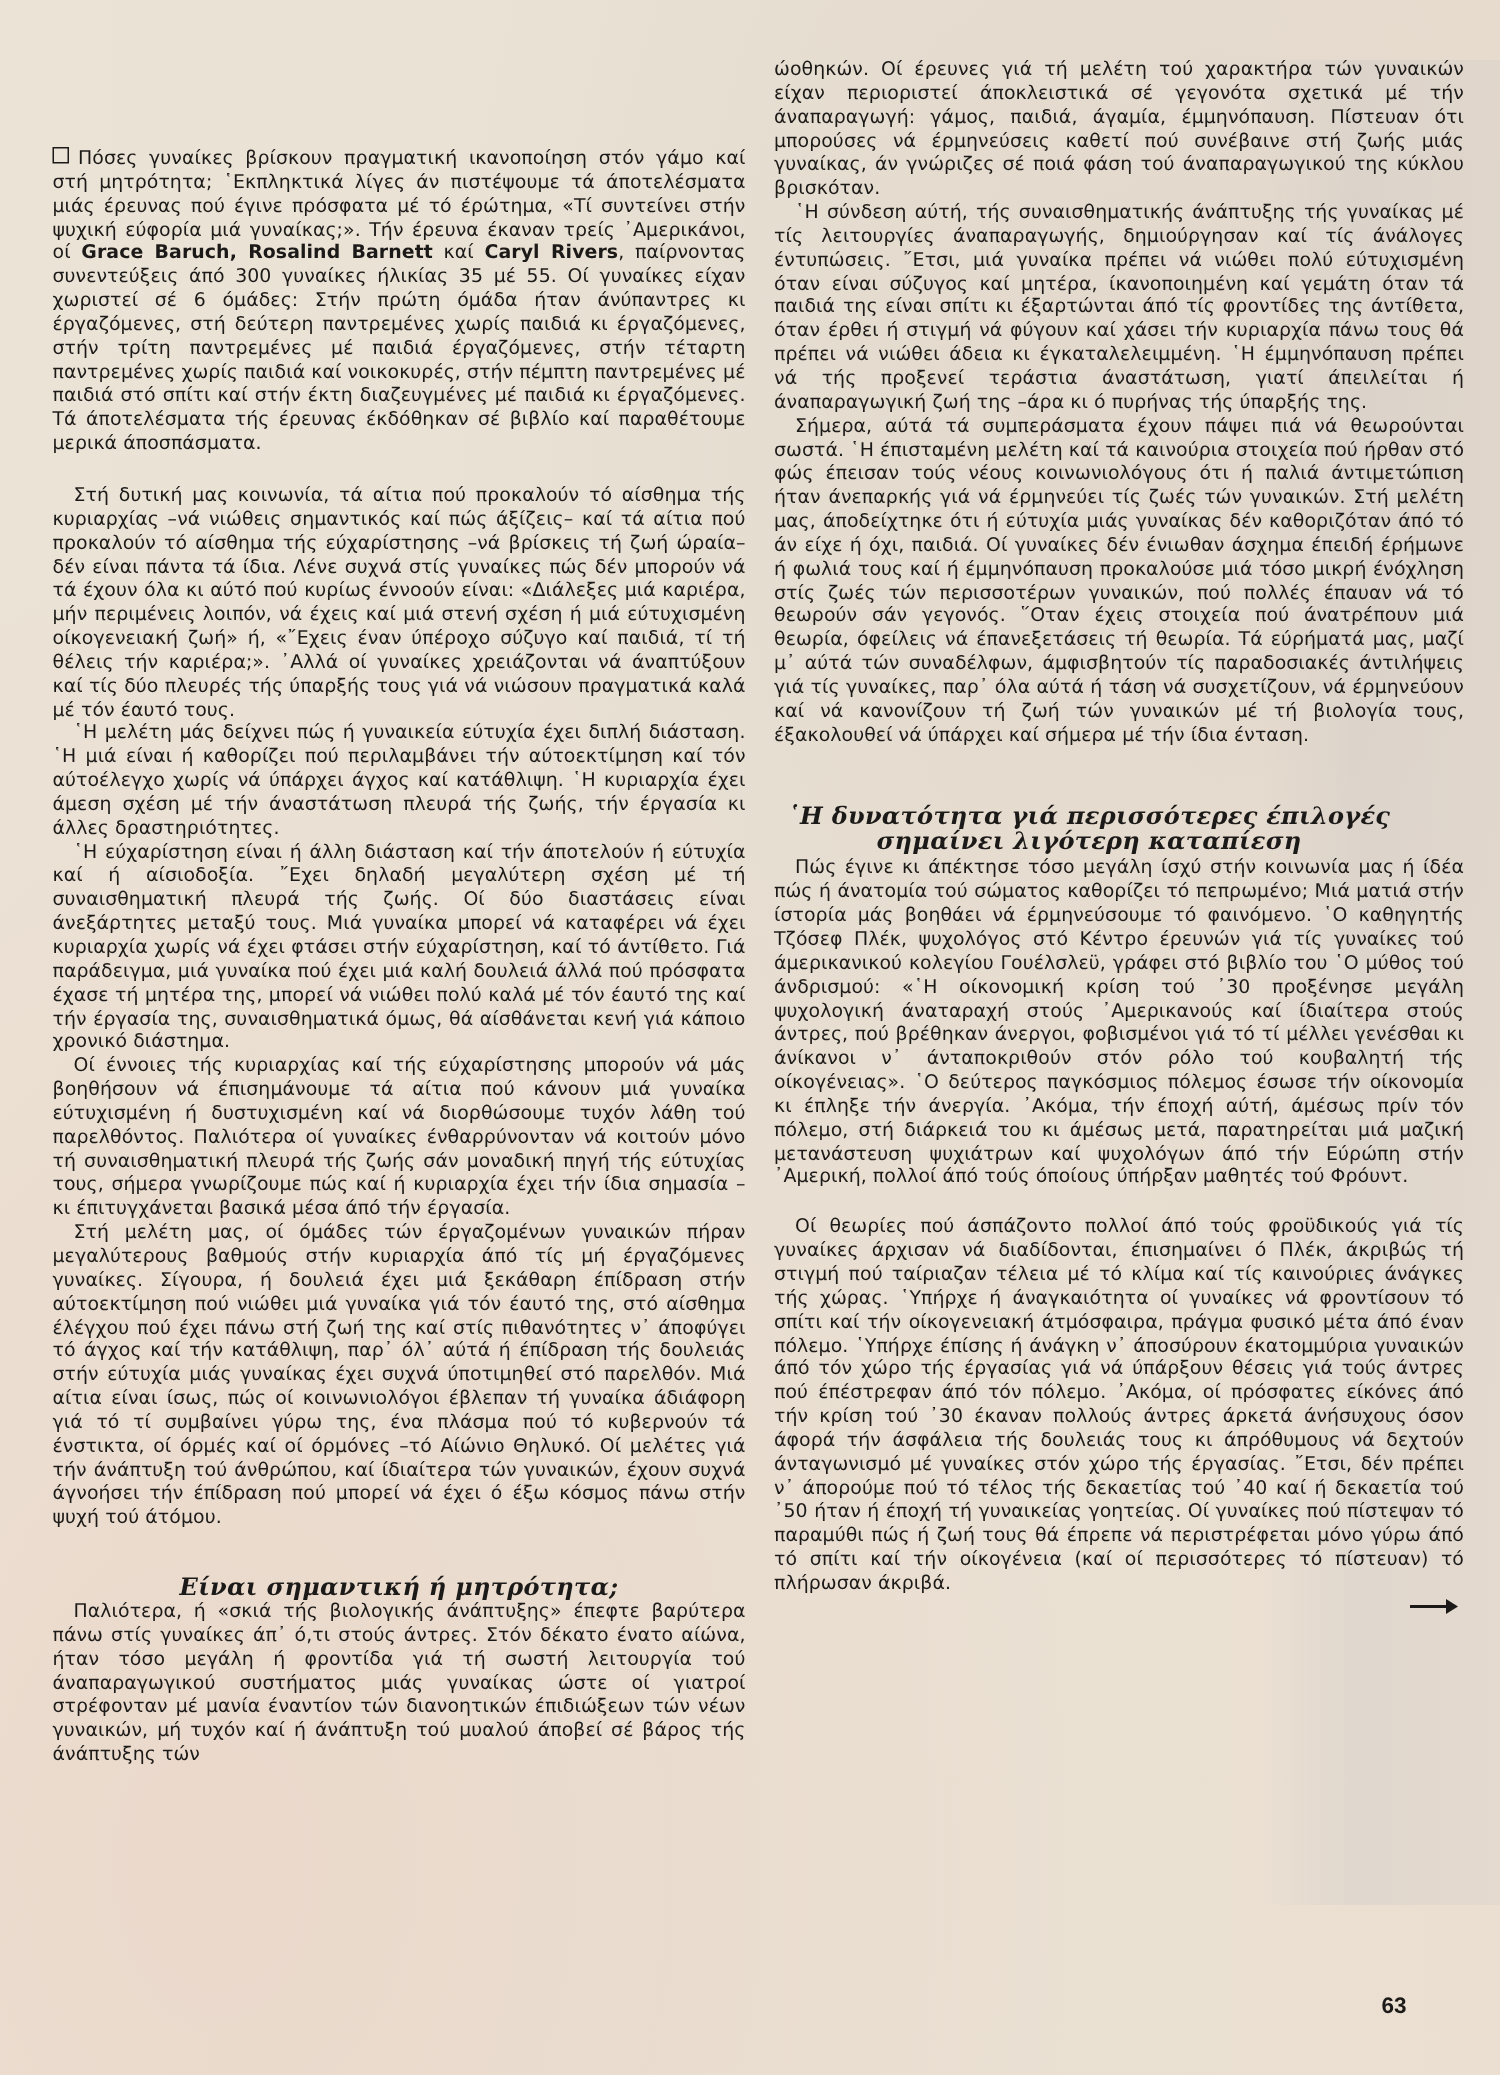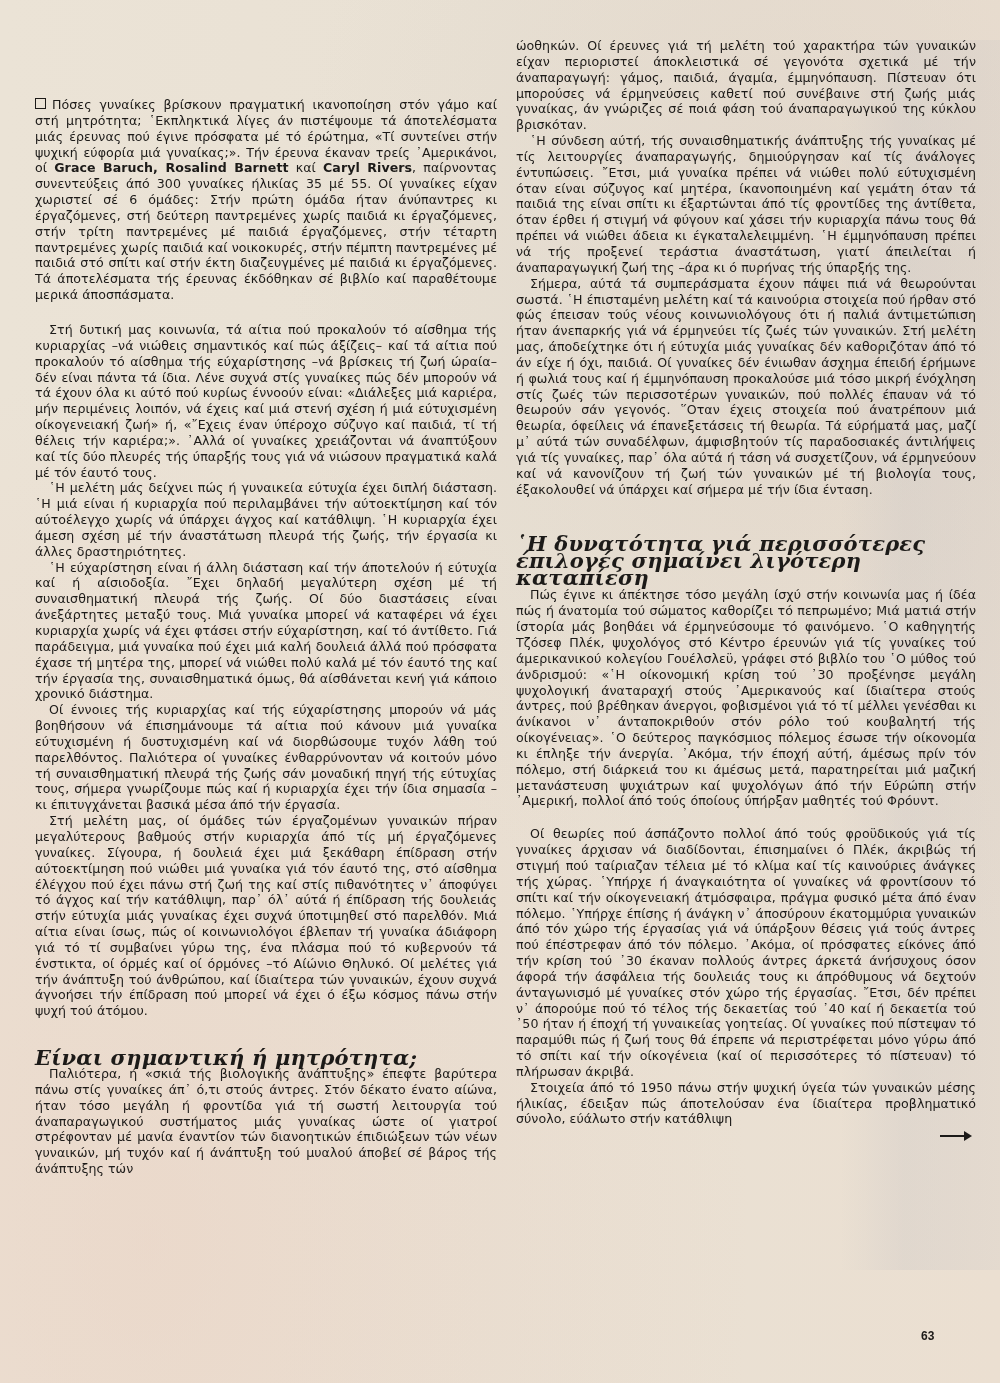--- a/index.html
+++ b/index.html
@@ -27,71 +27,70 @@
   .col p.gap-lg { margin-top: 20px; }
   .b { font-weight: bold; }
   .i { }
   .sq {
     display: inline-block; width: 9px; height: 9px; border: 1.2px solid #1c1a18;
     margin-right: 6px; vertical-align: 0px; text-indent: 0;
   }
   .subhead {
     font-family: "DejaVu Serif", "Liberation Serif", serif;
     font-weight: bold; font-style: italic;
-    font-size: 21px; line-height: 17px; margin: 0; text-indent: 0;
-    letter-spacing: 0.2px; text-align: left;
+    font-size: 16px; line-height: 17px; margin: 0; text-indent: 0;
+    letter-spacing: 0.2px; text-align: center;
   }
   .arrow-wrap { text-align: right; height: 14px; margin-top: 0px; padding-right: 6px; }
   .arrow {
     display: inline-block; position: relative; width: 30px; height: 2px; background: #1c1a18;
     vertical-align: middle;
   }
   .arrow::after {
     content: ""; position: absolute; right: -2px; top: -4px;
     border-left: 8px solid #1c1a18; border-top: 5px solid transparent; border-bottom: 5px solid transparent;
   }
   .page-number {
     position: absolute; left: 921px; top: 1329px;
-    font-family: "Liberation Sans", sans-serif; font-weight: bold; font-size: 12px; color: #1c1a18;
+    font-family: "Liberation Sans", sans-serif; font-weight: bold; font-size: 15px; color: #1c1a18;
   }
   .bleed {
     position: absolute; right: 0; width: 160px; pointer-events: none;
   }
 </style>
 </head>
 <body>
 
 <div class="page">
 
   <div class="bleed" style="top:40px;height:1230px;background:linear-gradient(90deg,rgba(200,198,196,0) 0%,rgba(196,194,196,0.28) 40%,rgba(196,194,196,0.18) 100%);"></div>
 
   <div class="col col-left" style="top:57px;">
     <p class="noindent">
       <span class="sq"></span><span><span>Πόσες γυναίκες βρίσκουν πραγματική ικανοποίηση στόν γάμο καί στή μητρότητα; ῾Εκπληκτικά λίγες άν πιστέψουμε τά άποτελέσματα μιάς έρευνας πού έγινε πρόσφατα μέ τό έρώτημα, «Τί συντείνει στήν ψυχική εύφορία μιά γυναίκας;». Τήν έρευνα έκαναν τρείς ᾿Αμερικάνοι, οί </span><span class="b">Grace Baruch, Rosalind Barnett</span><span> καί </span><span class="b">Caryl Rivers</span><span>, παίρνοντας συνεντεύξεις άπό 300 γυναίκες ήλικίας 35 μέ 55. Οί γυναίκες είχαν χωριστεί σέ 6 όμάδες: Στήν πρώτη όμάδα ήταν άνύπαντρες κι έργαζόμενες, στή δεύτερη παντρεμένες χωρίς παιδιά κι έργαζόμενες, στήν τρίτη παντρεμένες μέ παιδιά έργαζόμενες, στήν τέταρτη παντρεμένες χωρίς παιδιά καί νοικοκυρές, στήν πέμπτη παντρεμένες μέ παιδιά στό σπίτι καί στήν έκτη διαζευγμένες μέ παιδιά κι έργαζόμενες. Τά άποτελέσματα τής έρευνας έκδόθηκαν σέ βιβλίο καί παραθέτουμε μερικά άποσπάσματα.</span></span>
     </p>
 
     <p class="gap-lg" style="margin-top:19px;"><span>Στή δυτική μας κοινωνία, τά αίτια πού προκαλούν τό αίσθημα τής </span><span class="i">κυριαρχίας</span><span> –νά νιώθεις σημαντικός καί πώς άξίζεις– καί τά αίτια πού προκαλούν τό αίσθημα τής </span><span class="i">εύχαρίστησης</span><span> –νά βρίσκεις τή ζωή ώραία– δέν είναι πάντα τά ίδια. Λένε συχνά στίς γυναίκες πώς δέν μπορούν νά τά έχουν όλα κι αύτό πού κυρίως έννοούν είναι: «Διάλεξες μιά καριέρα, μήν περιμένεις λοιπόν, νά έχεις καί μιά στενή σχέση ή μιά εύτυχισμένη οίκογενειακή ζωή» ή, «῎Εχεις έναν ύπέροχο σύζυγο καί παιδιά, τί τή θέλεις τήν καριέρα;». ᾿Αλλά οί γυναίκες χρειάζονται νά άναπτύξουν καί τίς δύο πλευρές τής ύπαρξής τους γιά νά νιώσουν πραγματικά καλά μέ τόν έαυτό τους.</span></p>
-    <p><span>῾Η μελέτη μάς δείχνει πώς ή γυναικεία εύτυχία έχει διπλή διάσταση. ῾Η μιά είναι </span><span class="i">ή κυριαρχία</span><span> πού περιλαμβάνει τήν αύτοεκτίμηση καί τόν αύτοέλεγχο χωρίς νά ύπάρχει άγχος καί κατάθλιψη. ῾Η κυριαρχία έχει άμεση σχέση μέ τήν </span><span class="i">άναστάτωση</span><span> πλευρά τής ζωής, τήν έργασία κι άλλες δραστηριότητες.</span></p>
+    <p><span>῾Η μελέτη μάς δείχνει πώς ή γυναικεία εύτυχία έχει διπλή διάσταση. ῾Η μιά είναι </span><span class="i">ή καθορίζει</span><span> πού περιλαμβάνει τήν αύτοεκτίμηση καί τόν αύτοέλεγχο χωρίς νά ύπάρχει άγχος καί κατάθλιψη. ῾Η κυριαρχία έχει άμεση σχέση μέ τήν </span><span class="i">άναστάτωση</span><span> πλευρά τής ζωής, τήν έργασία κι άλλες δραστηριότητες.</span></p>
     <p><span>῾Η </span><span class="i">εύχαρίστηση</span><span> είναι ή άλλη διάσταση καί τήν άποτελούν ή εύτυχία καί ή αίσιοδοξία. ῎Εχει δηλαδή μεγαλύτερη σχέση μέ τή </span><span class="i">συναισθηματική</span><span> πλευρά τής ζωής. Οί δύο διαστάσεις είναι άνεξάρτητες μεταξύ τους. Μιά γυναίκα μπορεί νά καταφέρει νά έχει κυριαρχία χωρίς νά έχει φτάσει στήν εύχαρίστηση, καί τό άντίθετο. Γιά παράδειγμα, μιά γυναίκα πού έχει μιά καλή δουλειά άλλά πού πρόσφατα έχασε τή μητέρα της, μπορεί νά νιώθει πολύ καλά μέ τόν έαυτό της καί τήν έργασία της, συναισθηματικά όμως, θά αίσθάνεται κενή γιά κάποιο χρονικό διάστημα.</span></p>
     <p><span>Οί έννοιες τής κυριαρχίας καί τής εύχαρίστησης μπορούν νά μάς βοηθήσουν νά έπισημάνουμε τά αίτια πού κάνουν μιά γυναίκα εύτυχισμένη ή δυστυχισμένη καί νά διορθώσουμε τυχόν λάθη τού παρελθόντος. Παλιότερα οί γυναίκες ένθαρρύνονταν νά κοιτούν μόνο τή συναισθηματική πλευρά τής ζωής σάν μοναδική πηγή τής εύτυχίας τους, σήμερα γνωρίζουμε πώς καί ή κυριαρχία έχει τήν ίδια σημασία –κι έπιτυγχάνεται βασικά μέσα άπό τήν έργασία.</span></p>
     <p><span>Στή μελέτη μας, οί όμάδες τών έργαζομένων γυναικών πήραν μεγαλύτερους βαθμούς στήν κυριαρχία άπό τίς μή έργαζόμενες γυναίκες. Σίγουρα, ή δουλειά έχει μιά ξεκάθαρη έπίδραση στήν αύτοεκτίμηση πού νιώθει μιά γυναίκα γιά τόν έαυτό της, στό αίσθημα έλέγχου πού έχει πάνω στή ζωή της καί στίς πιθανότητες ν᾿ άποφύγει τό άγχος καί τήν κατάθλιψη, παρ᾿ όλ᾿ αύτά ή έπίδραση τής δουλειάς στήν εύτυχία μιάς γυναίκας έχει συχνά ύποτιμηθεί στό παρελθόν. Μιά αίτια είναι ίσως, πώς οί κοινωνιολόγοι έβλεπαν τή γυναίκα άδιάφορη γιά τό τί συμβαίνει γύρω της, ένα πλάσμα πού τό κυβερνούν τά ένστικτα, οί όρμές καί οί όρμόνες –τό Αίώνιο Θηλυκό. Οί μελέτες γιά τήν άνάπτυξη τού άνθρώπου, καί ίδιαίτερα τών γυναικών, έχουν συχνά άγνοήσει τήν έπίδραση πού μπορεί νά έχει ό έξω κόσμος πάνω στήν ψυχή τού άτόμου.</span></p>
 
     <h2 class="subhead" style="margin-top:30px;">Είναι σημαντική ή μητρότητα;</h2>
     <p><span>Παλιότερα, ή «σκιά τής βιολογικής άνάπτυξης» έπεφτε βαρύτερα πάνω στίς γυναίκες άπ᾿ ό,τι στούς άντρες. Στόν δέκατο ένατο αίώνα, ήταν τόσο μεγάλη ή φροντίδα γιά τή σωστή λειτουργία τού άναπαραγωγικού συστήματος μιάς γυναίκας ώστε οί γιατροί στρέφονταν μέ μανία έναντίον τών διανοητικών έπιδιώξεων τών νέων γυναικών, μή τυχόν καί ή άνάπτυξη τού μυαλού άποβεί σέ βάρος τής άνάπτυξης τών</span></p>
   </div>
 
   <div class="col col-right" style="top:38px;">
     <p class="noindent"><span>ώοθηκών. Οί έρευνες γιά τή μελέτη τού χαρακτήρα τών γυναικών είχαν περιοριστεί άποκλειστικά σέ γεγονότα σχετικά μέ τήν άναπαραγωγή: γάμος, παιδιά, άγαμία, έμμηνόπαυση. Πίστευαν ότι μπορούσες νά έρμηνεύσεις καθετί πού συνέβαινε στή ζωής μιάς γυναίκας, άν γνώριζες σέ ποιά φάση τού άναπαραγωγικού της κύκλου βρισκόταν.</span></p>
     <p><span>῾Η σύνδεση αύτή, τής συναισθηματικής άνάπτυξης τής γυναίκας μέ τίς λειτουργίες άναπαραγωγής, δημιούργησαν καί τίς άνάλογες έντυπώσεις. ῎Ετσι, μιά γυναίκα πρέπει νά νιώθει πολύ εύτυχισμένη όταν είναι σύζυγος καί μητέρα, ίκανοποιημένη καί γεμάτη όταν τά παιδιά της είναι σπίτι κι έξαρτώνται άπό τίς φροντίδες της άντίθετα, όταν έρθει ή στιγμή νά φύγουν καί χάσει τήν κυριαρχία πάνω τους θά πρέπει νά νιώθει άδεια κι έγκαταλελειμμένη. ῾Η έμμηνόπαυση πρέπει νά τής προξενεί τεράστια άναστάτωση, γιατί άπειλείται ή άναπαραγωγική ζωή της –άρα κι ό πυρήνας τής ύπαρξής της.</span></p>
     <p><span>Σήμερα, αύτά τά συμπεράσματα έχουν πάψει πιά νά θεωρούνται σωστά. ῾Η έπισταμένη μελέτη καί τά καινούρια στοιχεία πού ήρθαν στό φώς έπεισαν τούς νέους κοινωνιολόγους ότι ή παλιά άντιμετώπιση ήταν άνεπαρκής γιά νά έρμηνεύει τίς ζωές τών γυναικών. Στή μελέτη μας, άποδείχτηκε ότι ή εύτυχία μιάς γυναίκας δέν καθοριζόταν άπό τό άν είχε ή όχι, παιδιά. Οί γυναίκες δέν ένιωθαν άσχημα έπειδή έρήμωνε ή φωλιά τους καί ή έμμηνόπαυση προκαλούσε μιά τόσο μικρή ένόχληση στίς ζωές τών περισσοτέρων γυναικών, πού πολλές έπαυαν νά τό θεωρούν σάν γεγονός. ῞Οταν έχεις στοιχεία πού άνατρέπουν μιά θεωρία, όφείλεις νά έπανεξετάσεις τή θεωρία. Τά εύρήματά μας, μαζί μ᾿ αύτά τών συναδέλφων, άμφισβητούν τίς παραδοσιακές άντιλήψεις γιά τίς γυναίκες, παρ᾿ όλα αύτά ή τάση νά συσχετίζουν, νά έρμηνεύουν καί νά κανονίζουν τή ζωή τών γυναικών μέ τή βιολογία τους, έξακολουθεί νά ύπάρχει καί σήμερα μέ τήν ίδια ένταση.</span></p>
 
     <h2 class="subhead" style="margin-top:38px;width:420px;">῾Η δυνατότητα γιά περισσότερες έπιλογές σημαίνει λιγότερη καταπίεση</h2>
     <p style="margin-top:1px;"><span>Πώς έγινε κι άπέκτησε τόσο μεγάλη ίσχύ στήν κοινωνία μας ή ίδέα πώς ή άνατομία τού σώματος καθορίζει τό πεπρωμένο; Μιά ματιά στήν ίστορία μάς βοηθάει νά έρμηνεύσουμε τό φαινόμενο. ῾Ο καθηγητής Τζόσεφ Πλέκ, ψυχολόγος στό Κέντρο έρευνών γιά τίς γυναίκες τού άμερικανικού κολεγίου Γουέλσλεϋ, γράφει στό βιβλίο του </span><span class="i">῾Ο μύθος τού άνδρισμού</span><span>: «῾Η οίκονομική κρίση τού ᾿30 προξένησε μεγάλη ψυχολογική άναταραχή στούς ᾿Αμερικανούς καί ίδιαίτερα στούς άντρες, πού βρέθηκαν άνεργοι, φοβισμένοι γιά τό τί μέλλει γενέσθαι κι άνίκανοι ν᾿ άνταποκριθούν στόν ρόλο τού κουβαλητή τής οίκογένειας». ῾Ο δεύτερος παγκόσμιος πόλεμος έσωσε τήν οίκονομία κι έπληξε τήν άνεργία. ᾿Ακόμα, τήν έποχή αύτή, άμέσως πρίν τόν πόλεμο, στή διάρκειά του κι άμέσως μετά, παρατηρείται μιά μαζική μετανάστευση ψυχιάτρων καί ψυχολόγων άπό τήν Εύρώπη στήν ᾿Αμερική, πολλοί άπό τούς όποίους ύπήρξαν μαθητές τού Φρόυντ.</span></p>
     <p class="gap" style="margin-top:17px;"><span>Οί θεωρίες πού άσπάζοντο πολλοί άπό τούς φροϋδικούς γιά τίς γυναίκες άρχισαν νά διαδίδονται, έπισημαίνει ό Πλέκ, άκριβώς τή στιγμή πού ταίριαζαν τέλεια μέ τό κλίμα καί τίς καινούριες άνάγκες τής χώρας. ῾Υπήρχε ή άναγκαιότητα οί γυναίκες νά φροντίσουν τό σπίτι καί τήν οίκογενειακή άτμόσφαιρα, πράγμα φυσικό μέτα άπό έναν πόλεμο. ῾Υπήρχε έπίσης ή άνάγκη ν᾿ άποσύρουν έκατομμύρια γυναικών άπό τόν χώρο τής έργασίας γιά νά ύπάρξουν θέσεις γιά τούς άντρες πού έπέστρεφαν άπό τόν πόλεμο. ᾿Ακόμα, οί πρόσφατες είκόνες άπό τήν κρίση τού ᾿30 έκαναν πολλούς άντρες άρκετά άνήσυχους όσον άφορά τήν άσφάλεια τής δουλειάς τους κι άπρόθυμους νά δεχτούν άνταγωνισμό μέ γυναίκες στόν χώρο τής έργασίας. ῎Ετσι, δέν πρέπει ν᾿ άπορούμε πού τό τέλος τής δεκαετίας τού ᾿40 καί ή δεκαετία τού ᾿50 ήταν ή έποχή τή γυναικείας γοητείας. Οί γυναίκες πού πίστεψαν τό παραμύθι πώς ή ζωή τους θά έπρεπε νά περιστρέφεται μόνο γύρω άπό τό σπίτι καί τήν οίκογένεια (καί οί περισσότερες τό πίστευαν) τό πλήρωσαν άκριβά.</span></p>
-    <p><span>Στοιχεία άπό τό 1950 πάνω στήν ψυχική ύγεία τών γυναικών μέσης ήλικίας, έδειξαν πώς άποτελούσαν ένα ίδιαίτερα προβληματικό σύνολο, εύάλωτο στήν κατάθλιψη</span></p>
 
     <div class="arrow-wrap">
       <span class="arrow"></span>
     </div>
   </div>
 
   <div class="page-number">63</div>
 </div>
 
 </body></html>

